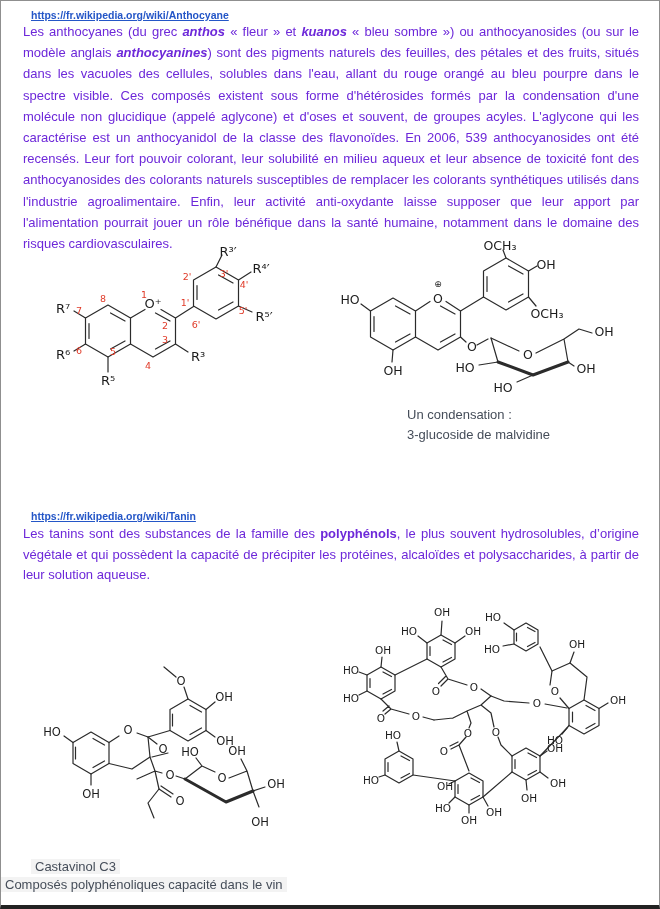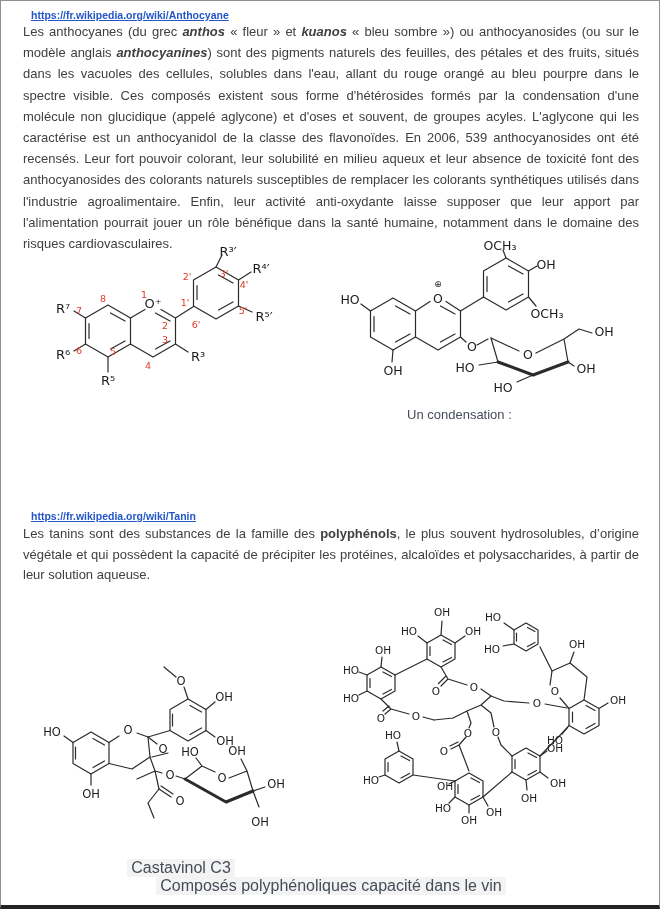--- a/index.html
+++ b/index.html
@@ -1,37 +1,37 @@
 <!DOCTYPE html>
 <html><head>
 <meta charset="utf-8">
 <style>
   html,body{margin:0;padding:0;background:#fff;}
   .page{position:relative;width:660px;height:909px;box-sizing:border-box;background:#fff;
         border:1px solid #8f8f8f;border-bottom:4px solid #222;overflow:hidden;
         font-family:"Liberation Sans","DejaVu Sans",sans-serif;}
   .link{position:absolute;font-size:10.5px;font-weight:bold;color:#2456c7;
         text-decoration:underline;white-space:nowrap;padding-left:8px;}
-  .para{position:absolute;font-size:13px;line-height:21.2px;text-align:justify;color:#404040;}
+  .para{position:absolute;font-size:13px;line-height:21.2px;text-align:justify;color:#6d28d9;}
   .para2{line-height:20.5px;}
   .fig{position:absolute;}
   .fig svg{position:absolute;left:0;top:0;stroke:#2b2b2b;stroke-width:1.2;fill:none;
            stroke-linecap:round;stroke-linejoin:round;}
   .mol-label{position:absolute;transform:translate(-50%,-50%);font-size:12.5px;color:#1c1c1c;
              white-space:nowrap;font-family:"DejaVu Sans",sans-serif;}
   .mol-label.red{color:#e03a28;font-size:9.5px;}
   .mol-label.plus{font-size:9px;}
   .fig-flavylium .mol-label{font-size:13px;}
   .fig-flavylium .mol-label.red{font-size:9.5px;}
   .fig-castavinol .mol-label{font-size:11.5px;}
   .fig-acutissimin .mol-label{font-size:10.5px;}
   .caption{position:absolute;color:#454d59;font-size:12.5px;}
   .cap-flavylium{line-height:19px;text-align:justify;background:#f1f1f1;padding:2px 3px;}
   .cap-malvidine{font-size:13px;line-height:20px;}
-  .cap-center{text-align:center;font-size:16px;}
+  .cap-center{text-align:left;font-size:13px;}
   .cap-center span{display:inline-block;background:#f3f3f3;padding:0 4px;}
   .bold3{stroke-width:3;}
 </style>
 </head>
 <body>
 
 <div class="page">
 
   <a class="link" style="left:22px;top:8px;" href="#">https://fr.wikipedia.org/wiki/Anthocyane</a>
 
@@ -97,20 +97,21 @@
       <span class="mol-label" style="left: 136px; top: 108px;">O</span>
       <span class="mol-label" style="left: 129px; top: 129px;">HO</span>
       <span class="mol-label" style="left: 167px; top: 149px;">HO</span>
       <span class="mol-label" style="left: 192px; top: 116px;">O</span>
       <span class="mol-label" style="left: 250px; top: 130px;">OH</span>
       <span class="mol-label" style="left: 268px; top: 93px;">OH</span>
     </div>
 
   <div class="caption cap-malvidine" style="left:406px;top:404px;width:200px;">
     <div>Un condensation :</div>
+    <div>3-glucoside de malvidine</div>
   </div>
 
   <a class="link" style="left:22px;top:509px;" href="#">https://fr.wikipedia.org/wiki/Tanin</a>
 
   <p class="para para2" style="left:22px;top:523px;width:616px;margin:0;"><span>Les tanins  sont des substances de la famille des </span><span style="font-weight: bold;">polyphénols</span><span>, le plus souvent hydrosolubles, d’origine végétale et qui possèdent la capacité de précipiter les protéines, alcaloïdes et polysaccharides, à partir de leur solution aqueuse.</span></p>
 
   <div class="fig fig-castavinol" style="left:30px;top:637px;width:300px;height:218px;">
     <svg width="300" height="218" viewBox="0 0 300 218">
       <polygon points="60,94 78,104.5 78,125.5 60,136 42,125.5 42,104.5"></polygon>
       <path d="M62,100.5 73.5,107 M73.5,123 62,129.5 M44.5,121 44.5,109"></path>

